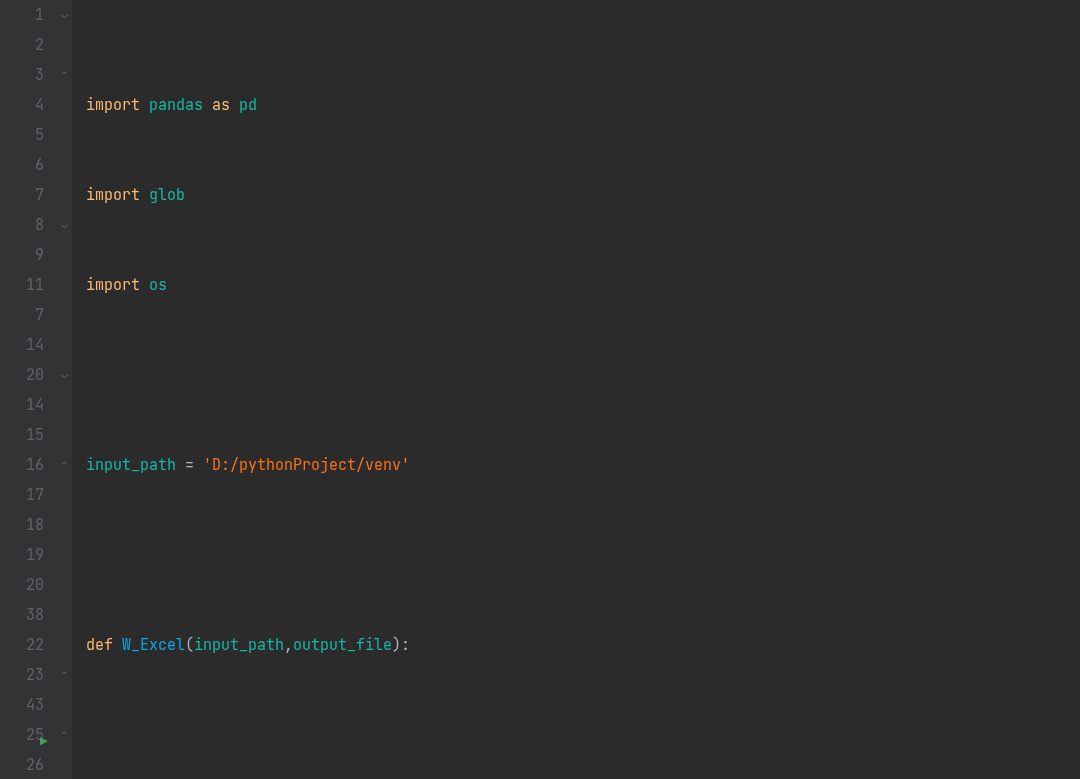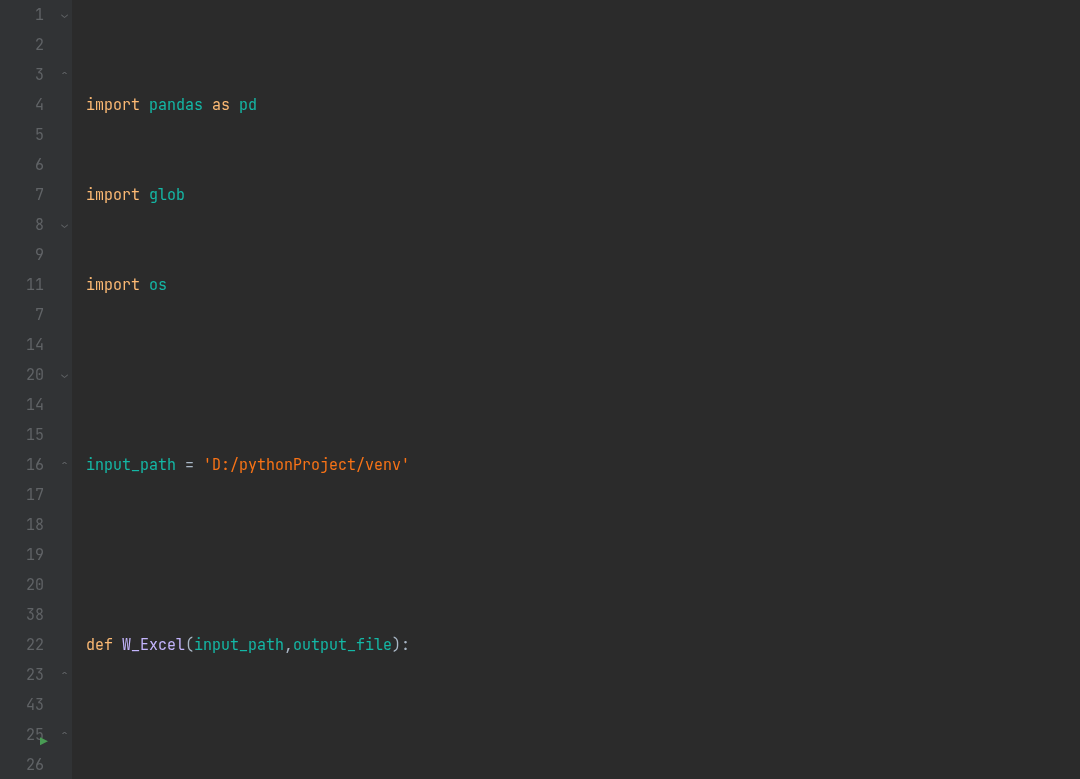--- a/index.html
+++ b/index.html
@@ -6,21 +6,21 @@
   .editor{display:flex;height:100%}
   .gutter{width:44px;background:#313335;color:#606366;text-align:right;padding-right:14px;user-select:none;position:relative}
   .gutter .ln{height:30px}
   .fold-col{width:14px;background:#313335;position:relative}
   .fold-col .mk{position:absolute;left:1px;width:11px;height:11px;color:#606366;font-size:11px;line-height:11px;text-align:center}
   .run-tri{position:absolute;left:-18px;color:#499c54;font-size:13px}
   .code{flex:1;padding-left:14px;position:relative;white-space:pre}
   .code .row{height:30px}
   
   .kw{color:#fdba74}
-  .def-name{color:#c4b5fd}
+  .def-name{color:#0ea5e9}
   .id{color:#14b8a6}
   .str{color:#f97316}
   .pn{color:#a9b7c6}
   .op{color:#a9b7c6}
 </style>
 </head>
 <body>
 
 <div class="editor">
   <div class="gutter" id="gutter">

